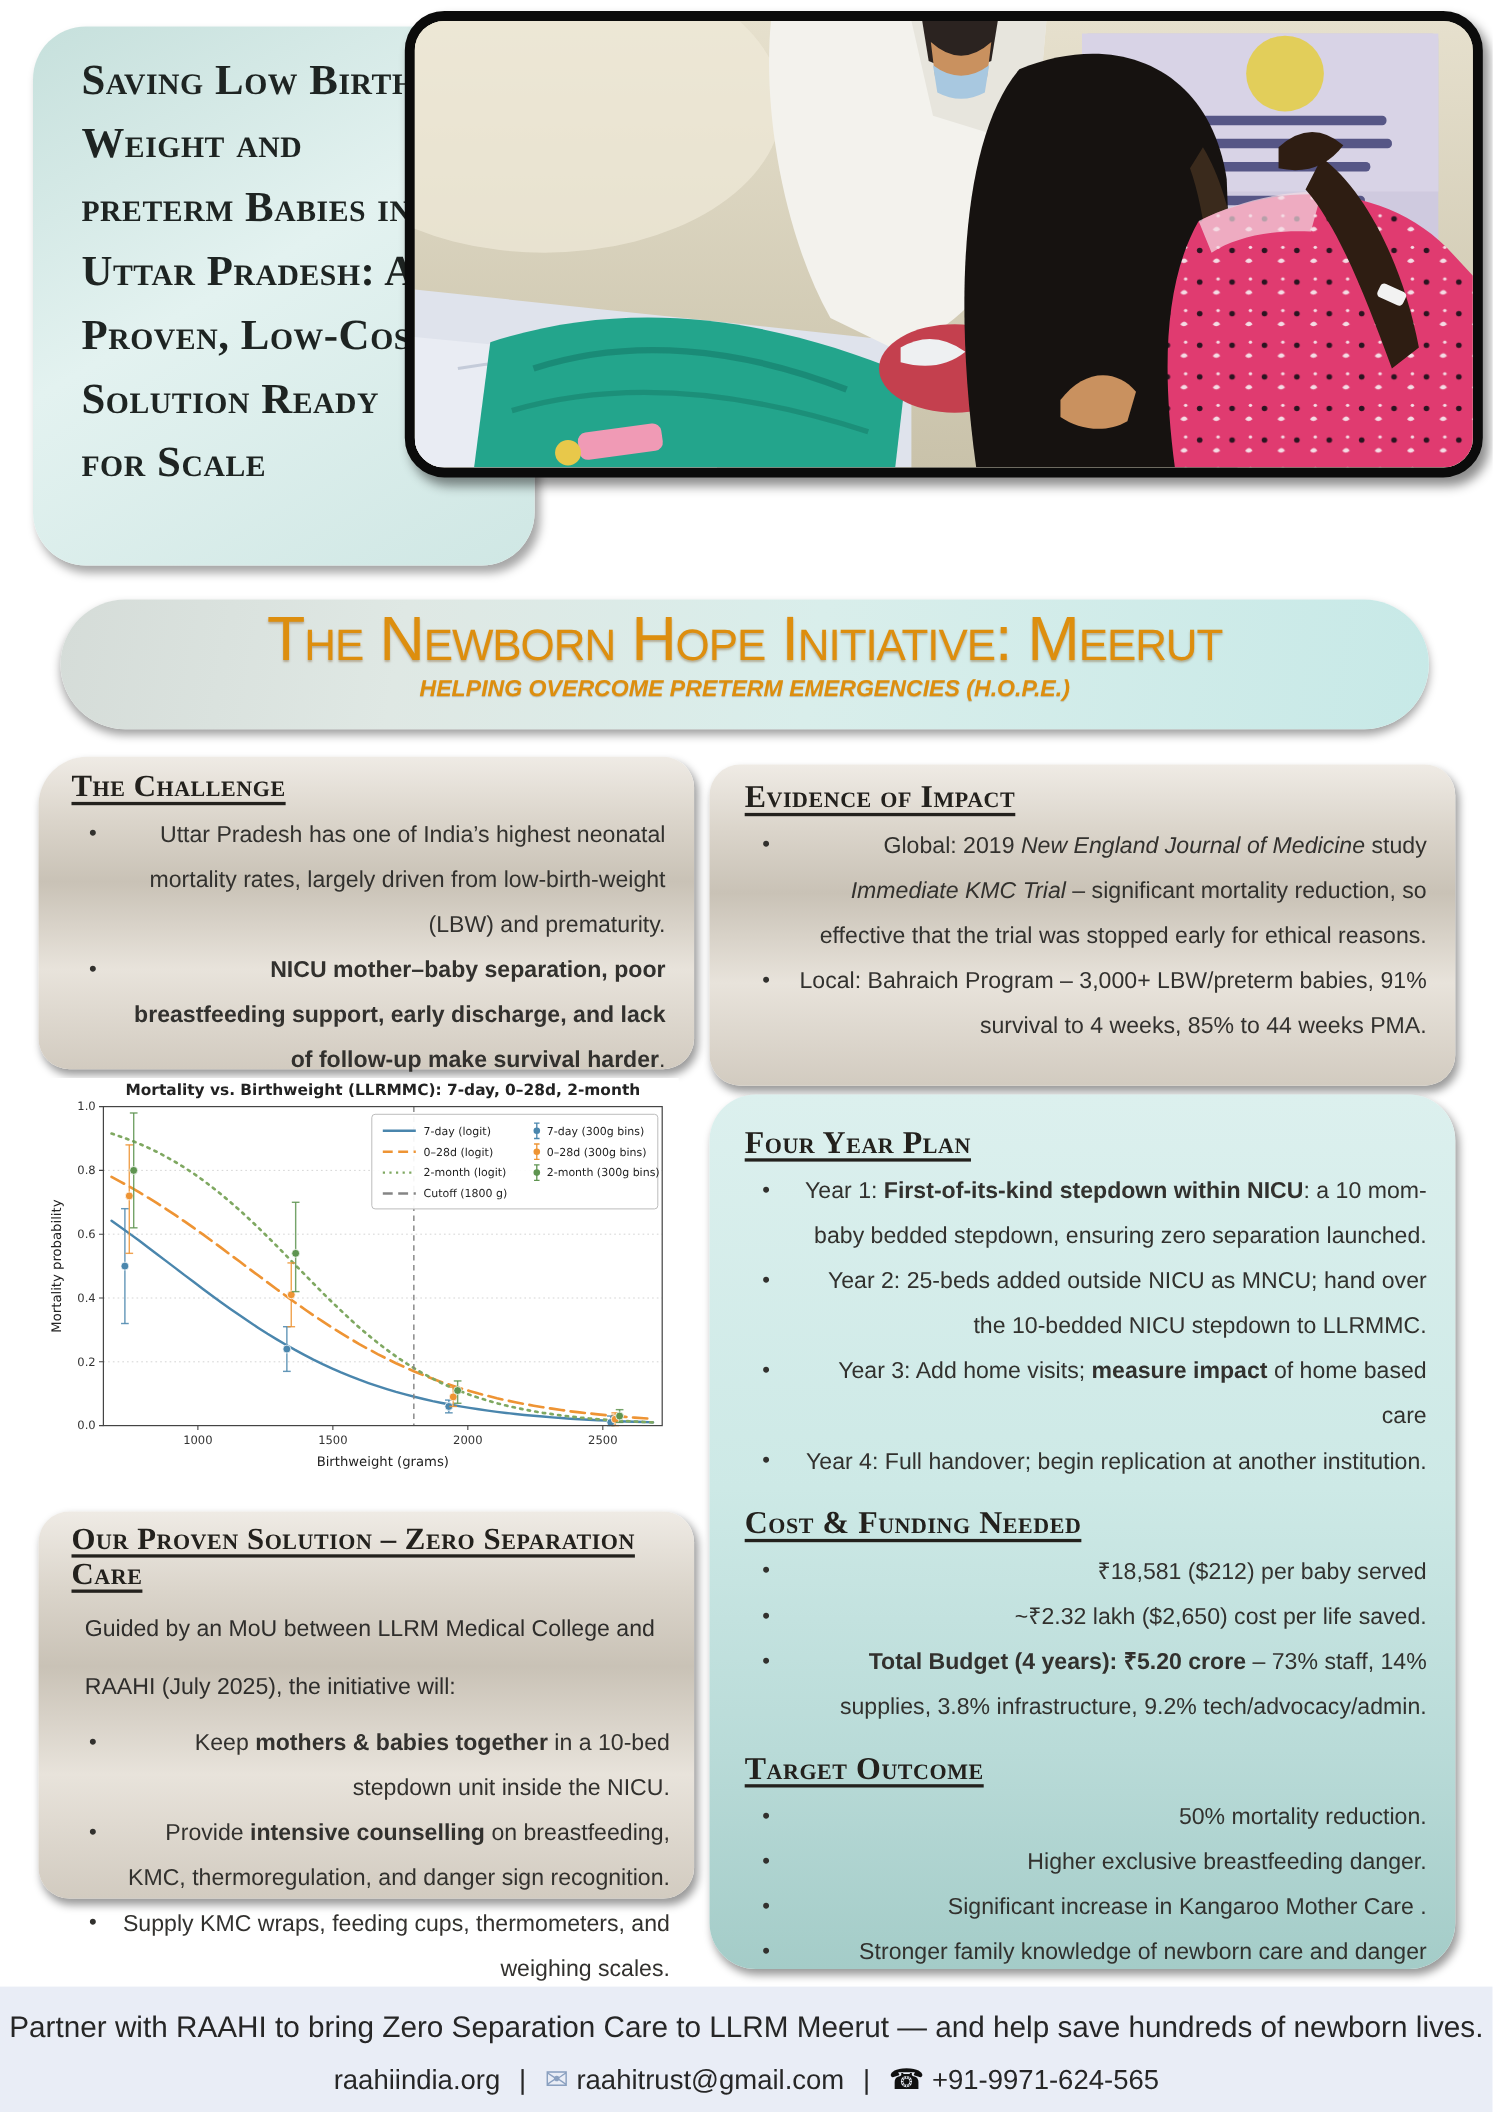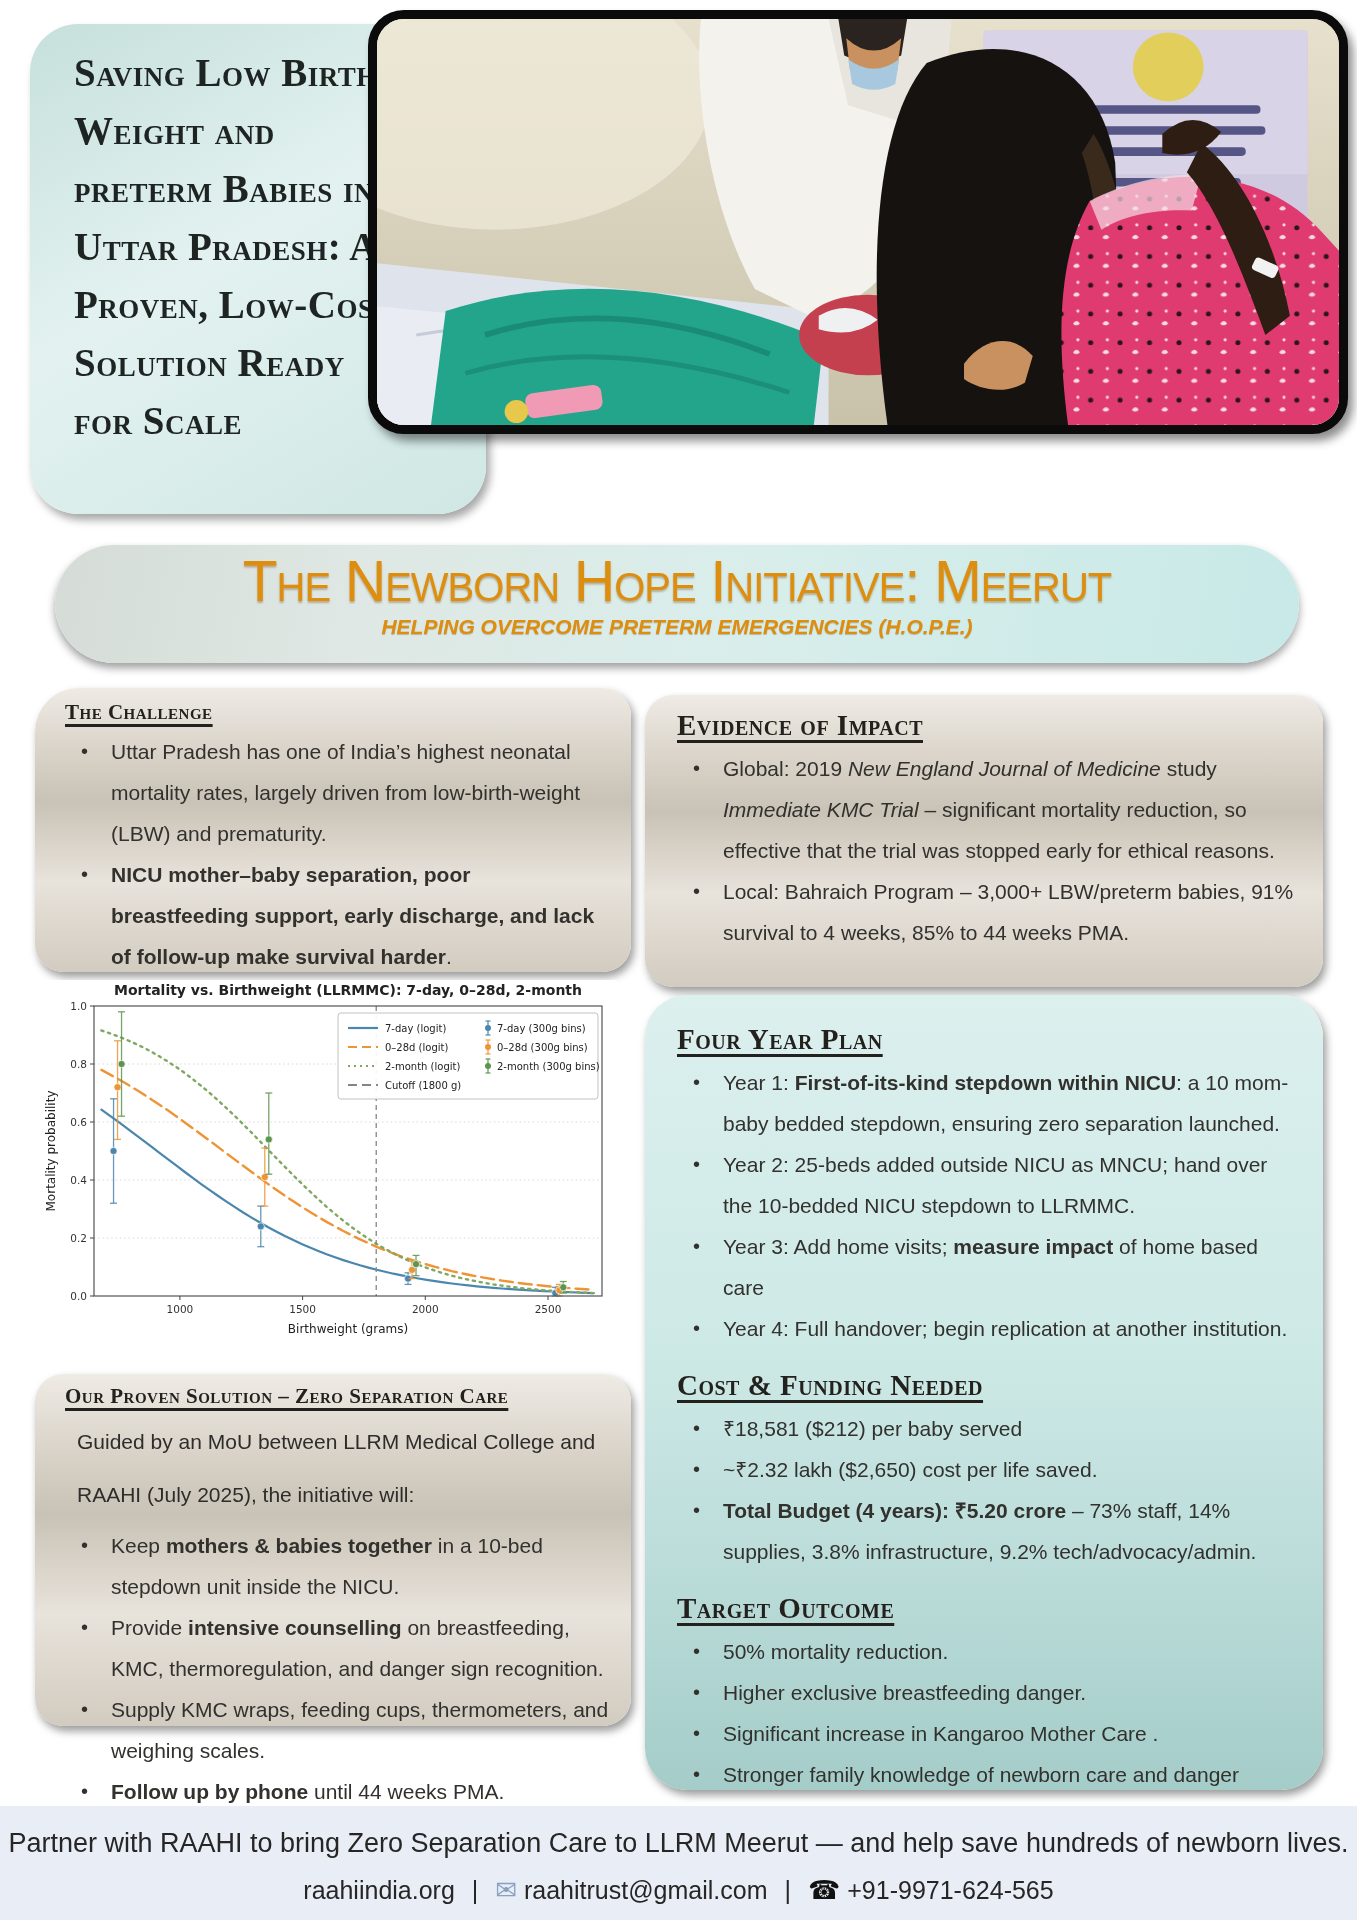--- a/index.html
+++ b/index.html
@@ -45,34 +45,34 @@
   
   .card { position:absolute; border-radius:28px; box-shadow:3px 5px 8px rgba(0,0,0,0.4); }
   .tan  { background:linear-gradient(180deg,#efebe5 0%,#dbd5cb 20%,#c9c2b6 40%,#e8e3db 68%,#d2cbc0 100%); }
   .teal { background:linear-gradient(180deg,#dcf0ee 0%,#cde9e6 45%,#b9dbd8 75%,#a4ccc8 100%); }
 
   .sec-head {
     margin:0 0 6px 0; font-family:"Liberation Serif", serif; font-variant:small-caps;
     font-weight:700; font-size:29px; color:#23211d; letter-spacing:0.5px;
     text-decoration:underline; text-decoration-thickness:2.5px; text-underline-offset:5px;
   }
-  ul.blts { list-style:none; margin:4px 0 0 0; padding:0 0 0 16px; }
+  ul.blts { list-style:none; margin:4px 0 0 0; padding:0 0 0 16px;text-align:right; }
   ul.blts li {
     position:relative; padding-left:30px; font-size:21px; line-height:41px; color:#32312e;
   }
   ul.blts li::before { content:"•"; position:absolute; left:0; top:0; font-size:20px; color:#32312e; }
   .b { font-weight:700; } .i { font-style:italic; }
   .intro { font-size:21px; line-height:53px; margin:2px 0 0 12px; }
 
   #challenge { left:35px;  top:688px;  width:596px; height:284px; padding:12px 26px 0 30px; border-top-left-radius:44px; }
   #evidence  { left:645px; top:695px;  width:678px; height:292px; padding:14px 26px 0 32px; }
   #solution  { left:35px;  top:1374px; width:596px; height:352px; padding:10px 22px 0 30px; }
   #rightteal { left:645px; top:995px;  width:678px; height:795px; padding:28px 26px 0 32px; border-radius:42px; }
   #rightteal section { margin-bottom:20px; }
-  #solution .sec-head, #challenge .sec-head { font-size:21px; }
+  #solution .sec-head, #challenge .sec-head { font-size:28px; }
 
   
   .chart-box { position:absolute; left:42px; top:980px; width:575px; height:392px; background:#fff; }
   .tick   { font:10.5px "DejaVu Sans", sans-serif; fill:#333; }
   .ctitle { font:600 14px "DejaVu Sans", sans-serif; fill:#222; }
   .clabel { font:12px "DejaVu Sans", sans-serif; fill:#222; }
   .legend { font:10px "DejaVu Sans", sans-serif; fill:#222; }
 
   
   .footer {

